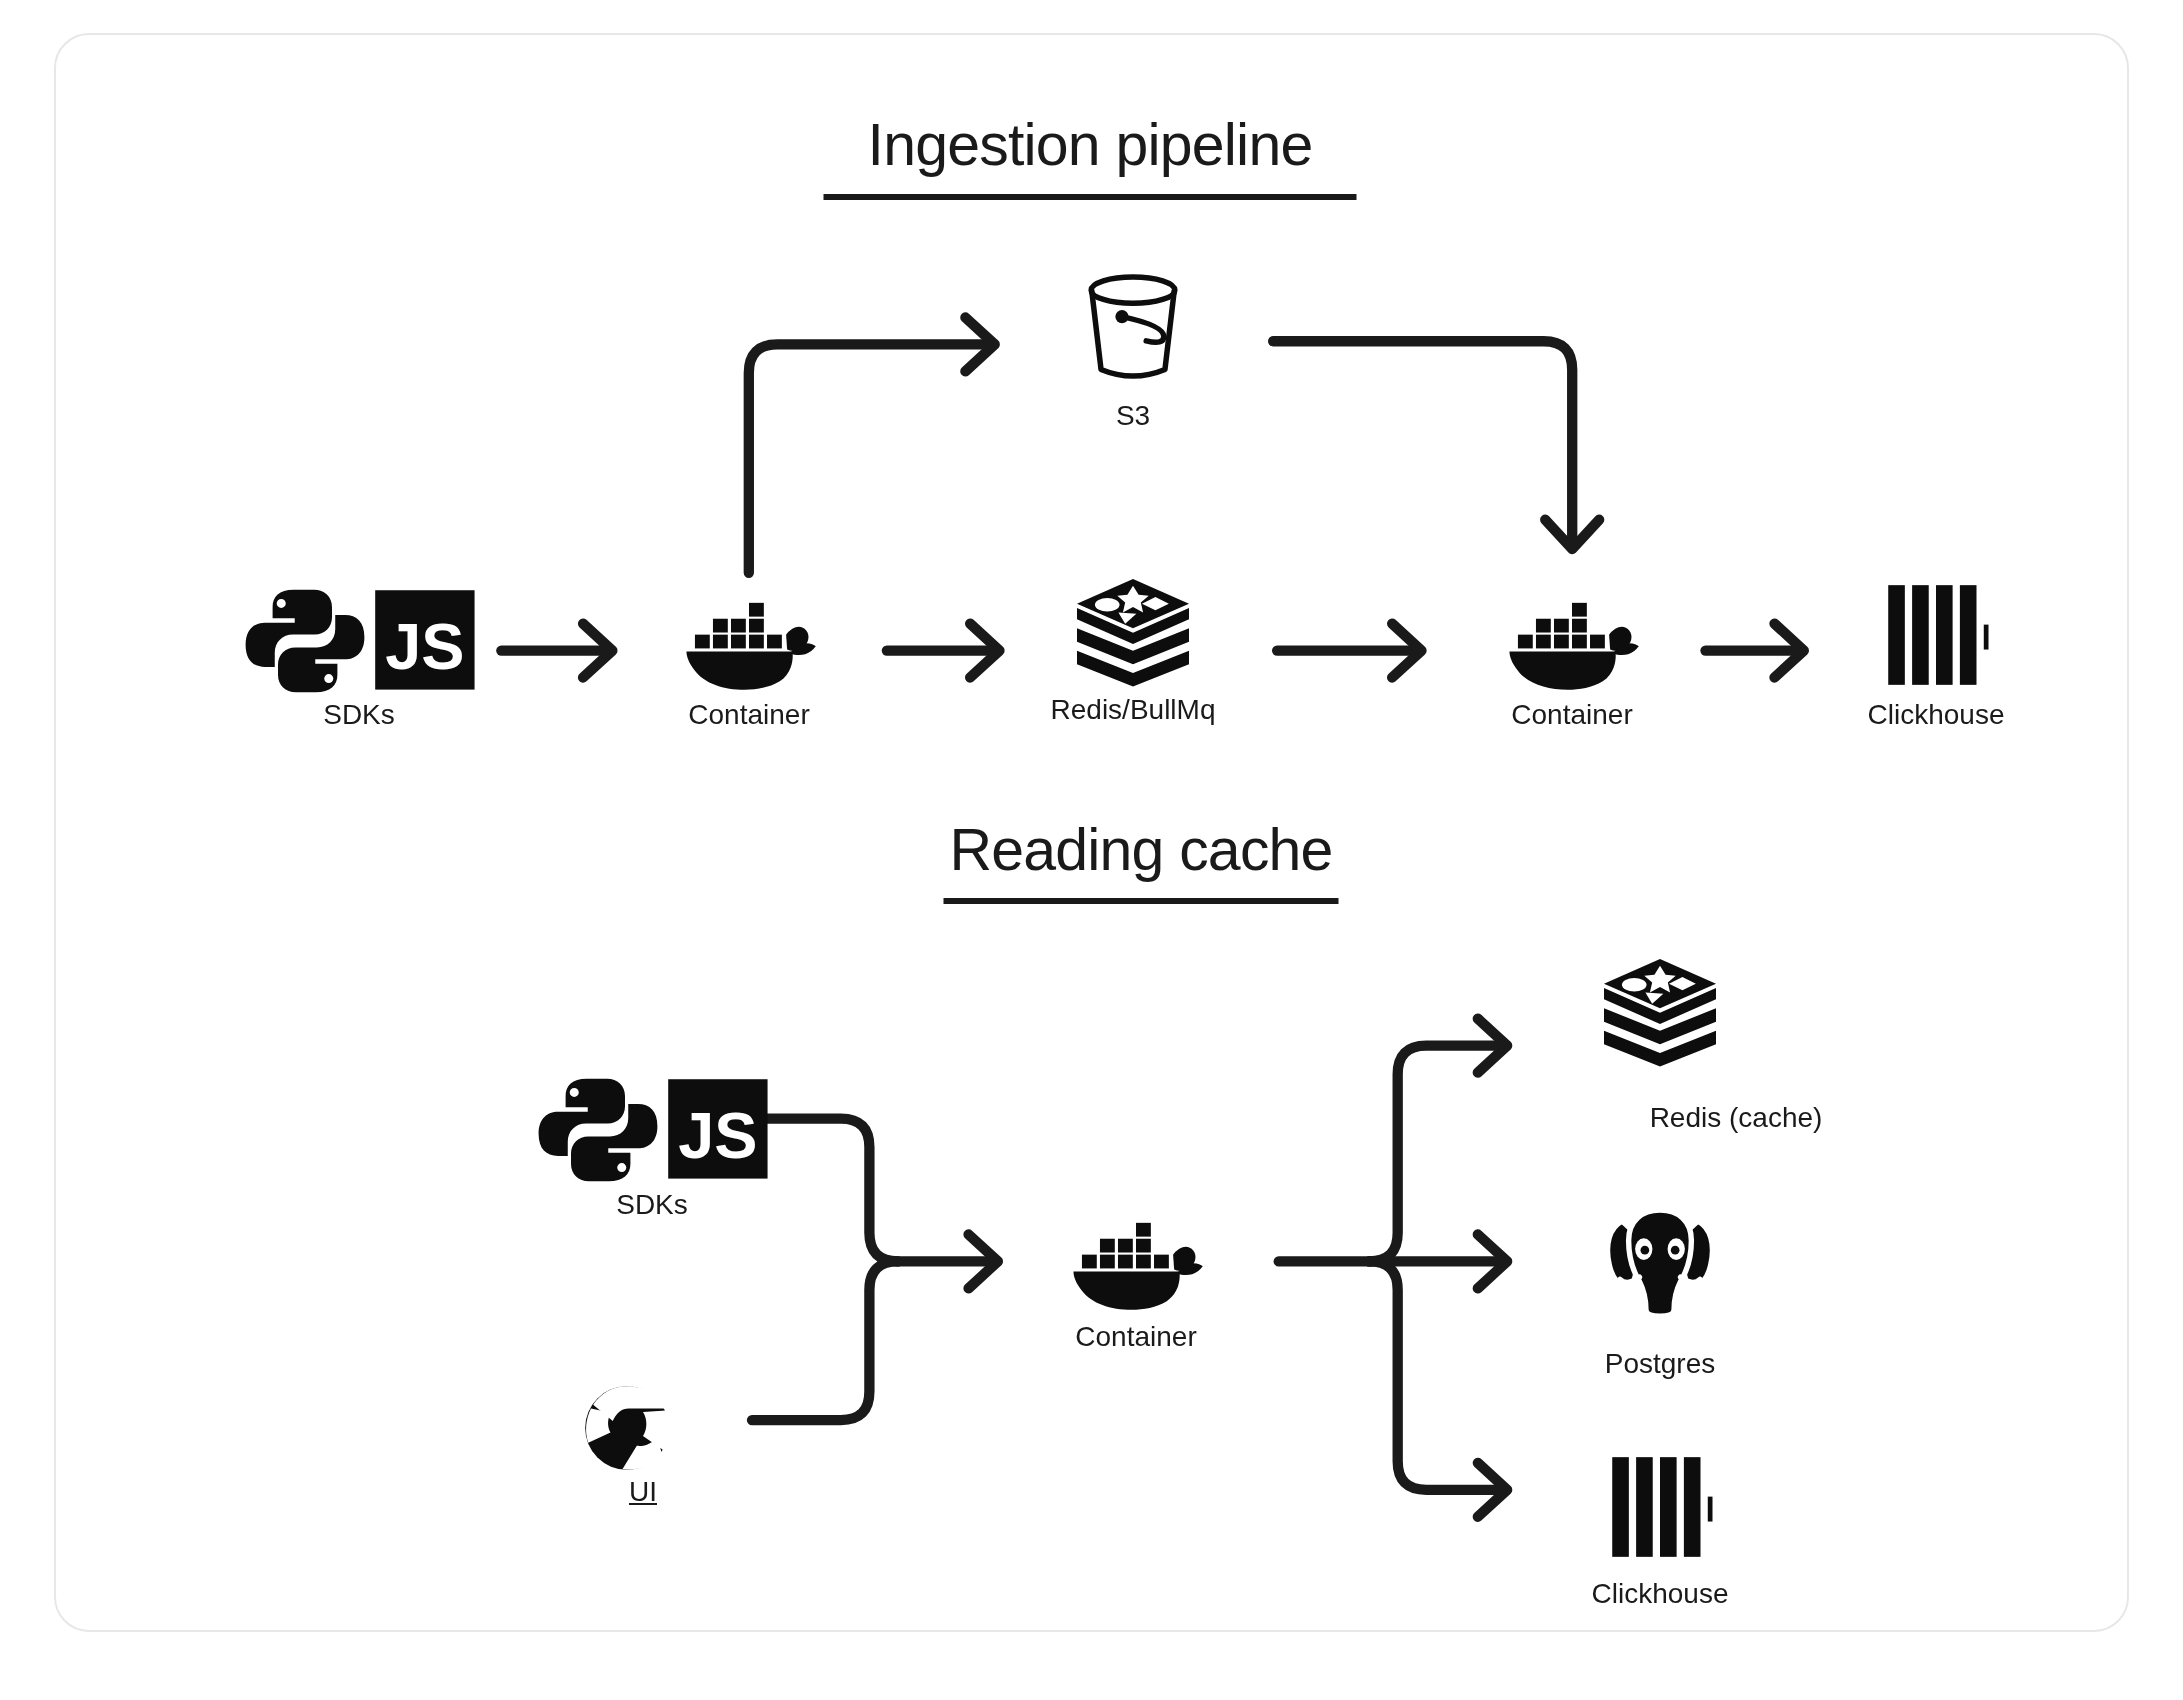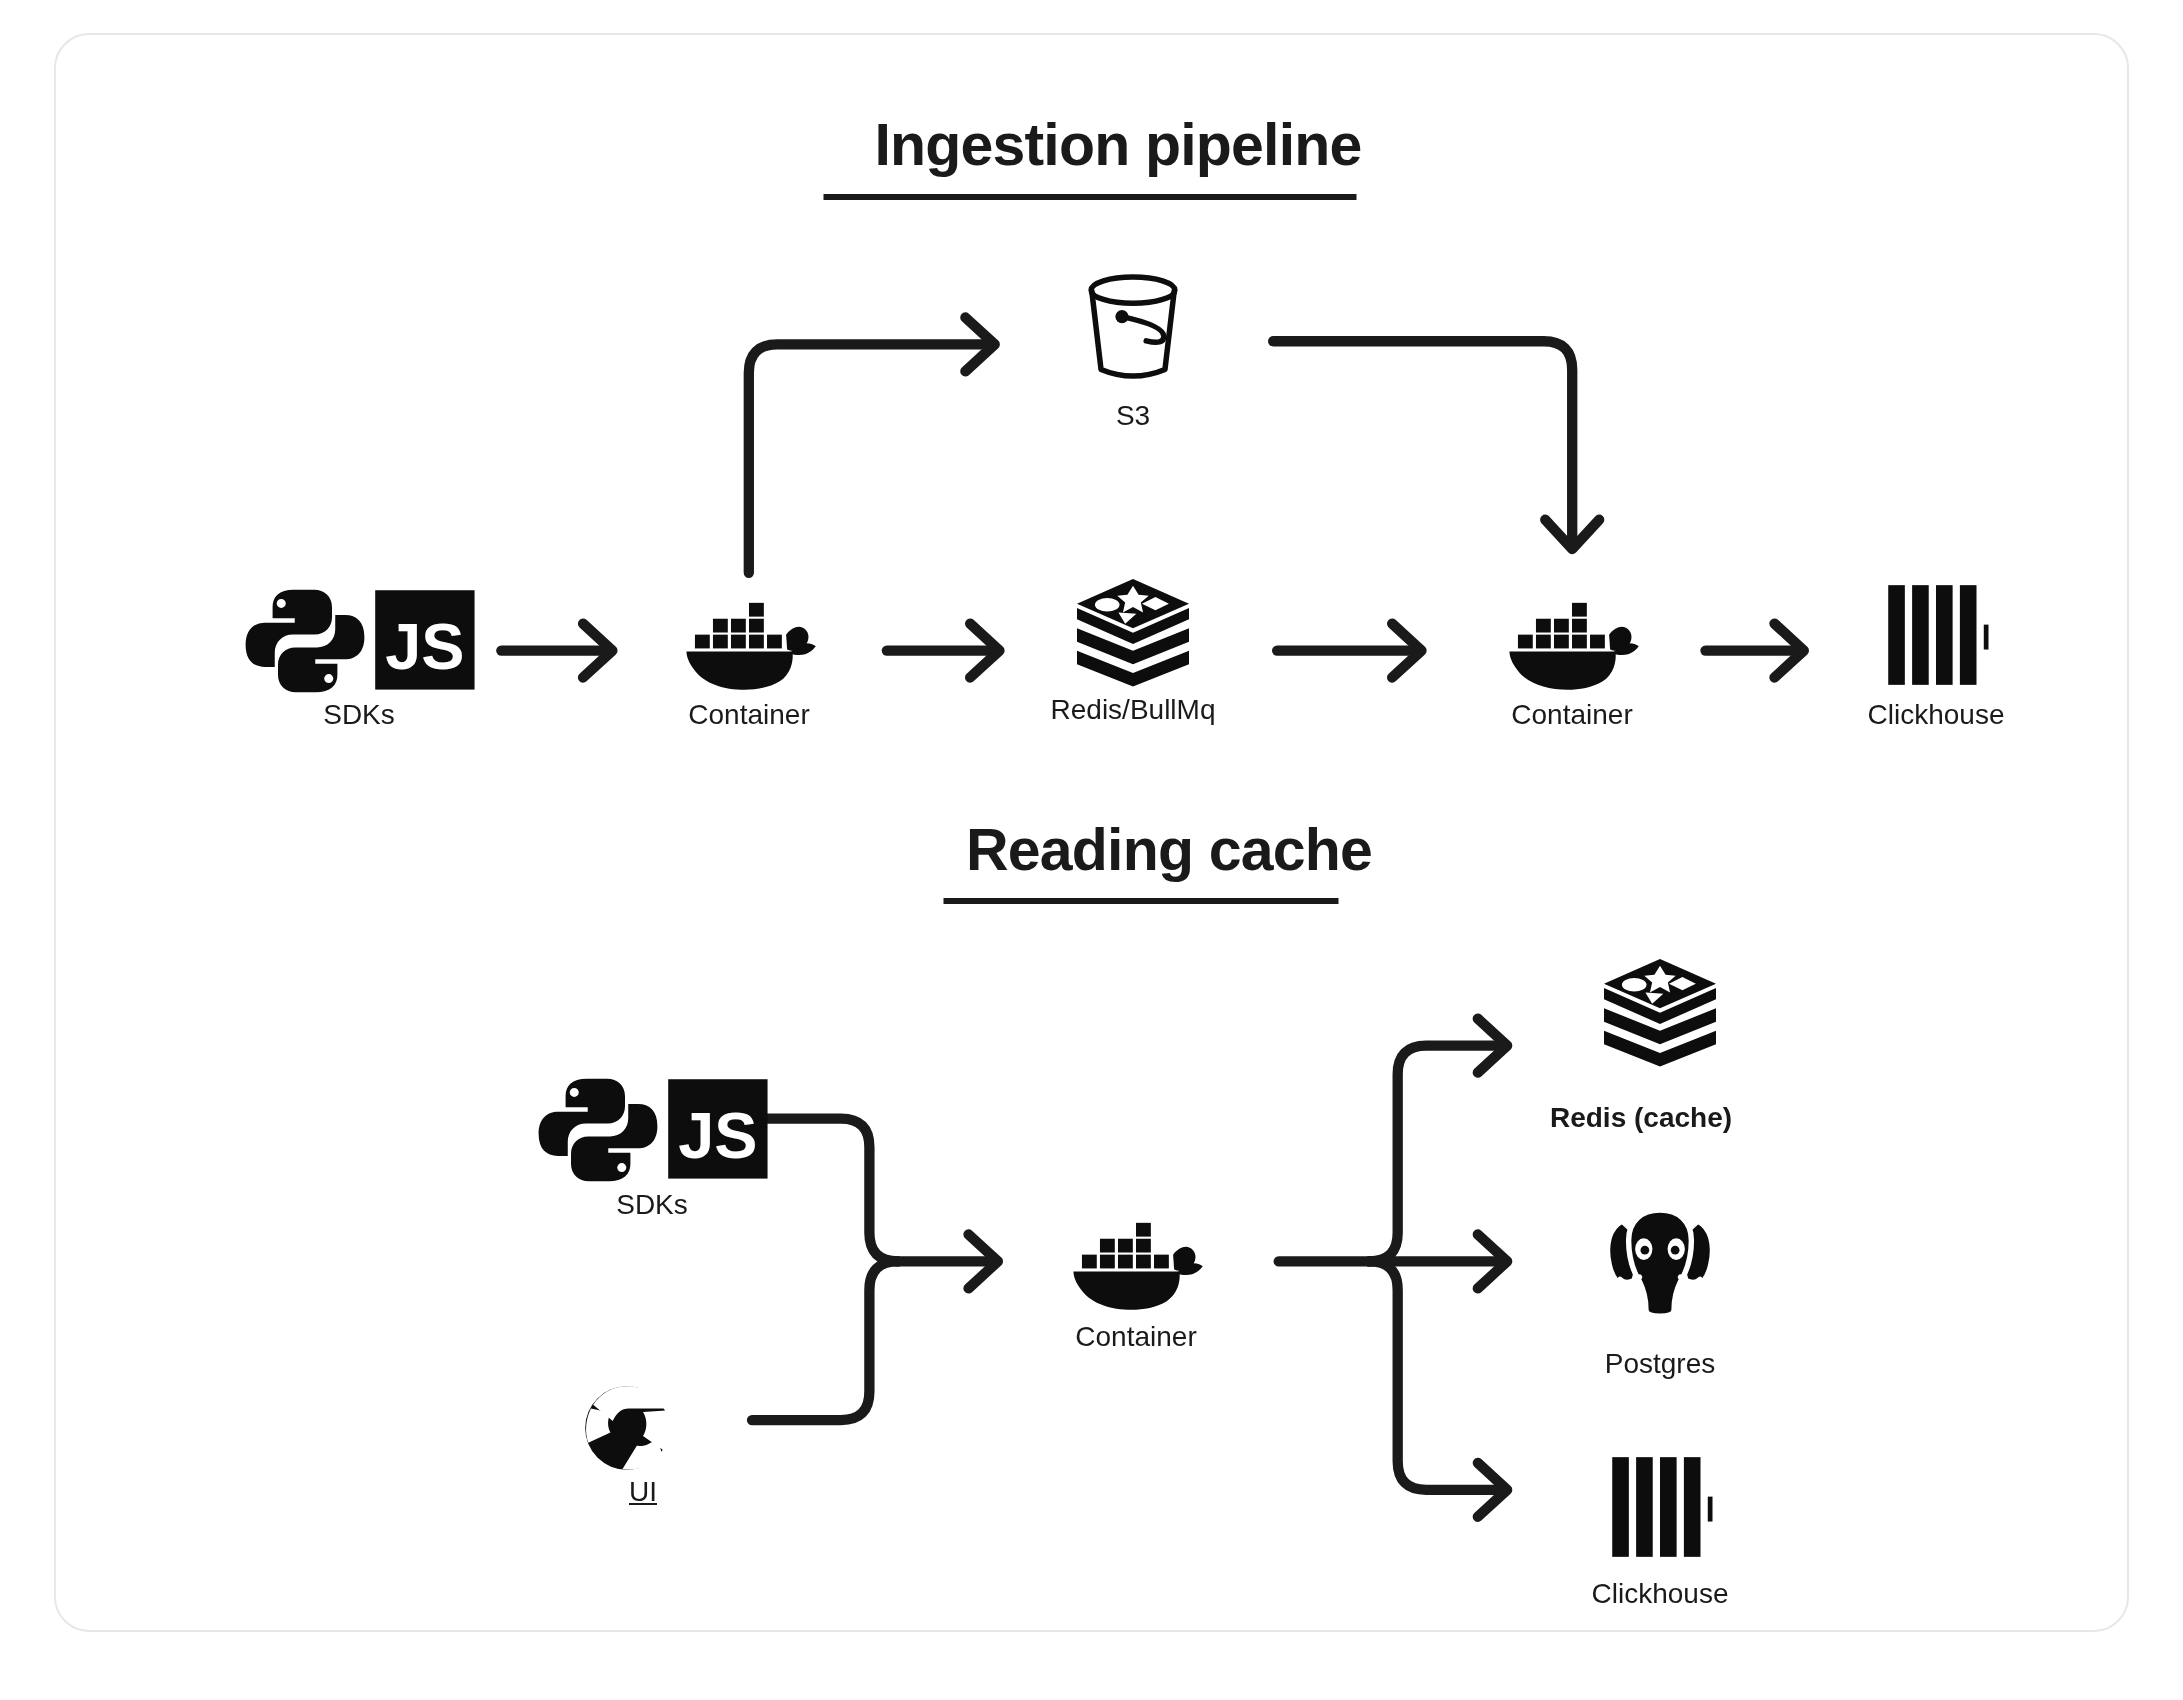--- a/index.html
+++ b/index.html
@@ -29,27 +29,26 @@
   .diagram-svg {
     position: absolute;
     left: 0;
     top: 0;
     width: 2183px;
     height: 1701px;
   }
   .section-title {
     position: absolute;
     text-align: center;
-    font-weight: bold;
+    font-weight: normal;
     color: #1a1a1a;
     font-size: 59px;
     letter-spacing: -0.8px;
     white-space: nowrap;
     transform: translateX(-50%);
-    margin-left: 28px;
   }
   .title-underline {
     position: absolute;
     height: 5.6px;
     background: #1a1a1a;
     transform: translateX(-50%);
   }
   .node-label {
     position: absolute;
     text-align: center;
@@ -293,21 +292,21 @@
         <path d="M55 52 L5 30 v10 l50 22 l50 -22 V30 Z"></path>
       </g>
       <g fill="#ffffff">
         <path d="M55 10 l5 8 l9 1 l-7 6 l2 9 l-9 -5 l-9 5 l2 -9 l-7 -6 l9 -1 Z"></path>
         <ellipse cx="32" cy="27" rx="11" ry="6"></ellipse>
         <path d="M75 20 l12 6 l-12 6 l-12 -6 Z"></path>
         <path d="M42 34 l16 1 l-10 9 Z"></path>
       </g>
     </svg>
   </div>
-  <div class="node-label" style="left:1641px; top:1103px;font-weight:bold;">Redis (cache)</div>
+  <div class="node-label" style="left:1736px; top:1103px;">Redis (cache)</div>
 
   <div class="node-icon" style="left:1660px; top:1261px;">
     <svg width="119" height="119" viewBox="0 0 110 110">
       <g stroke="#ffffff" stroke-width="5" fill="#0d0d0d" stroke-linejoin="round">
         <path d="M20 18 C8 24 4 40 8 58 C11 72 18 80 26 78 C31 76 33 68 33 60 L33 30 Z"></path>
         <path d="M90 18 C102 24 106 40 102 58 C99 72 92 80 84 78 C79 76 77 68 77 60 L77 30 Z"></path>
         <path d="M55 8 C38 8 26 18 26 36 C26 52 30 64 36 74 C40 82 42 92 42 100 C42 104 46 106 55 106 C64 106 68 104 68 100 C68 92 70 82 74 74 C80 64 84 52 84 36 C84 18 72 8 55 8 Z"></path>
       </g>
       <g fill="#ffffff">
         <ellipse cx="40" cy="44" rx="8" ry="10"></ellipse>

